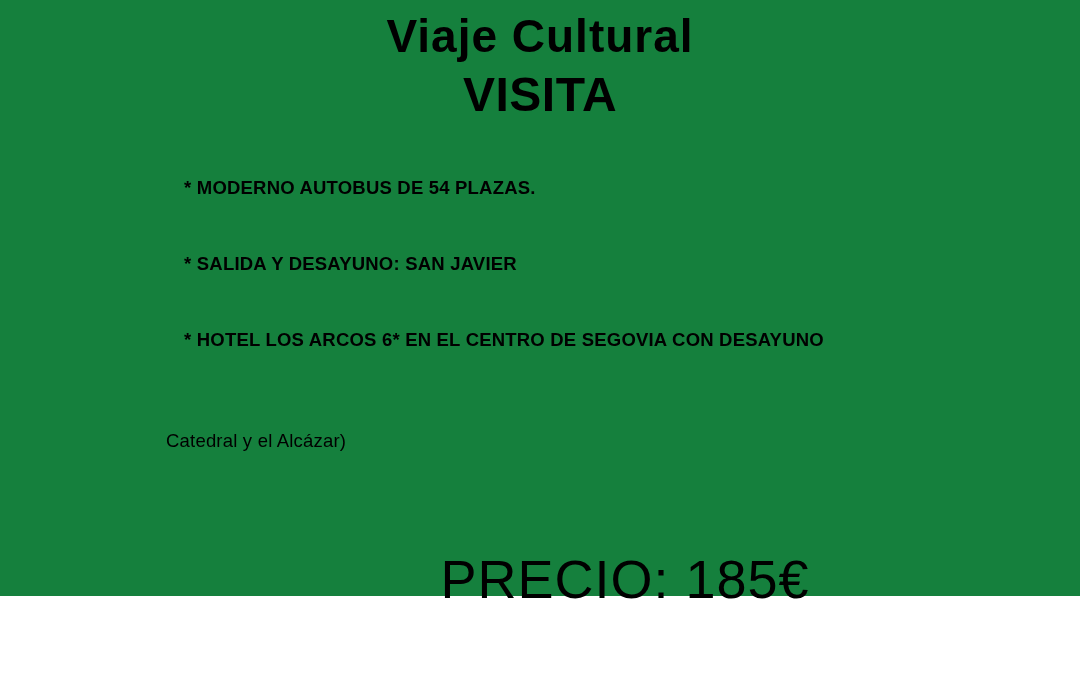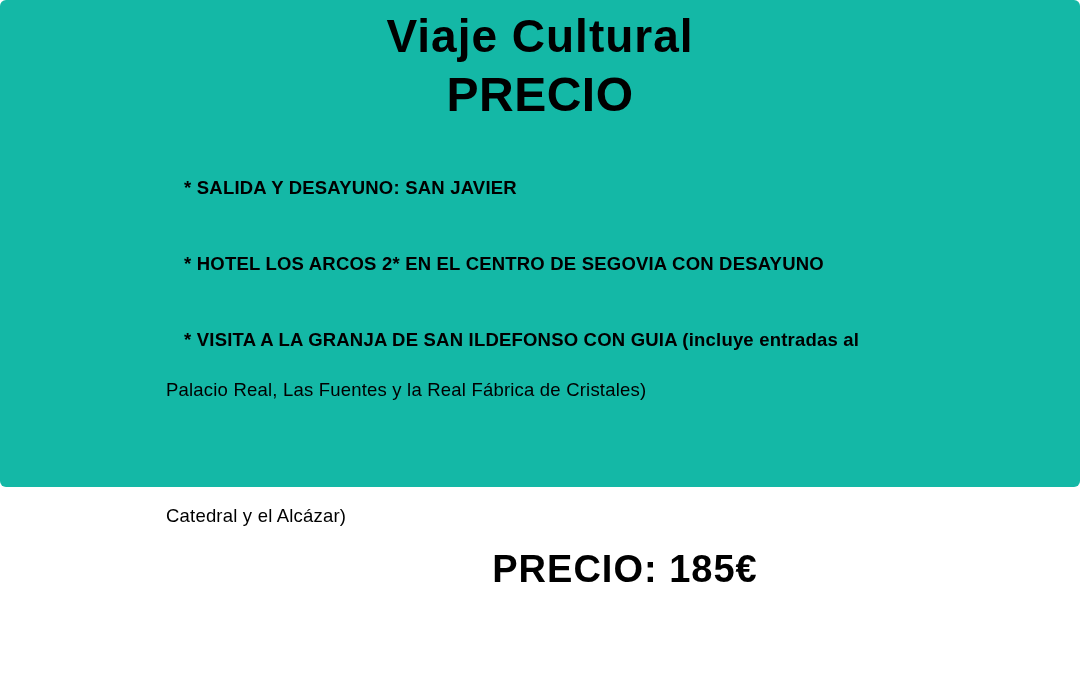--- a/index.html
+++ b/index.html
@@ -12,23 +12,22 @@
     height: 675px;
     overflow: hidden;
     font-family: "Liberation Sans", sans-serif;
     color: #000000;
     position: relative;
   }
 
   .page {
     position: relative;
     width: 1080px;
-    height: 487px;
-    background: #14b8a6;
-    border-radius: 6px;
+    height: 596px;
+    background: #15803d;
   }
 
   .title-block {
     text-align: center;
     padding-top: 0px;
   }
 
   .title-line-1 {
     font-family: "Liberation Sans", sans-serif;
     font-weight: bold;
@@ -88,46 +87,45 @@
     position: absolute;
     left: 0;
     right: 0;
     top: 548px;
     text-align: center;
     padding-left: 170px;
   }
 
   .price-text {
     font-family: "Liberation Sans", sans-serif;
-    font-weight: bold;
-    font-size: 38px;
+    font-weight: normal;
+    font-size: 54px;
     letter-spacing: 1px;
   }
 </style>
 </head>
 <body>
 
 <div class="page">
 
   <div class="title-block">
     <div class="title-line-1">Viaje Cultural</div>
-    <div class="title-line-2">PRECIO</div>
+    <div class="title-line-2">VISITA</div>
   </div>
 
 
   <div class="items">
     <div class="item">
+      <span>* MODERNO AUTOBUS DE 54 PLAZAS.</span>
+    </div>
+    <div class="item">
       <span>* SALIDA Y DESAYUNO: SAN JAVIER</span>
     </div>
     <div class="item">
-      <span>* HOTEL LOS ARCOS 2* EN EL CENTRO DE SEGOVIA CON DESAYUNO</span>
-    </div>
-    <div class="item">
-      <span>* VISITA A LA GRANJA DE SAN ILDEFONSO CON GUIA (incluye entradas al</span>
-      <span class="cont">Palacio Real, Las Fuentes y la Real Fábrica de Cristales)</span>
+      <span>* HOTEL LOS ARCOS 6* EN EL CENTRO DE SEGOVIA CON DESAYUNO</span>
     </div>
     <div class="item">
       <span class="cont">Catedral y el Alcázar)</span>
     </div>
 
   </div>
 
   <div class="price">
     <span class="price-text">PRECIO:  185€</span>
   </div>

